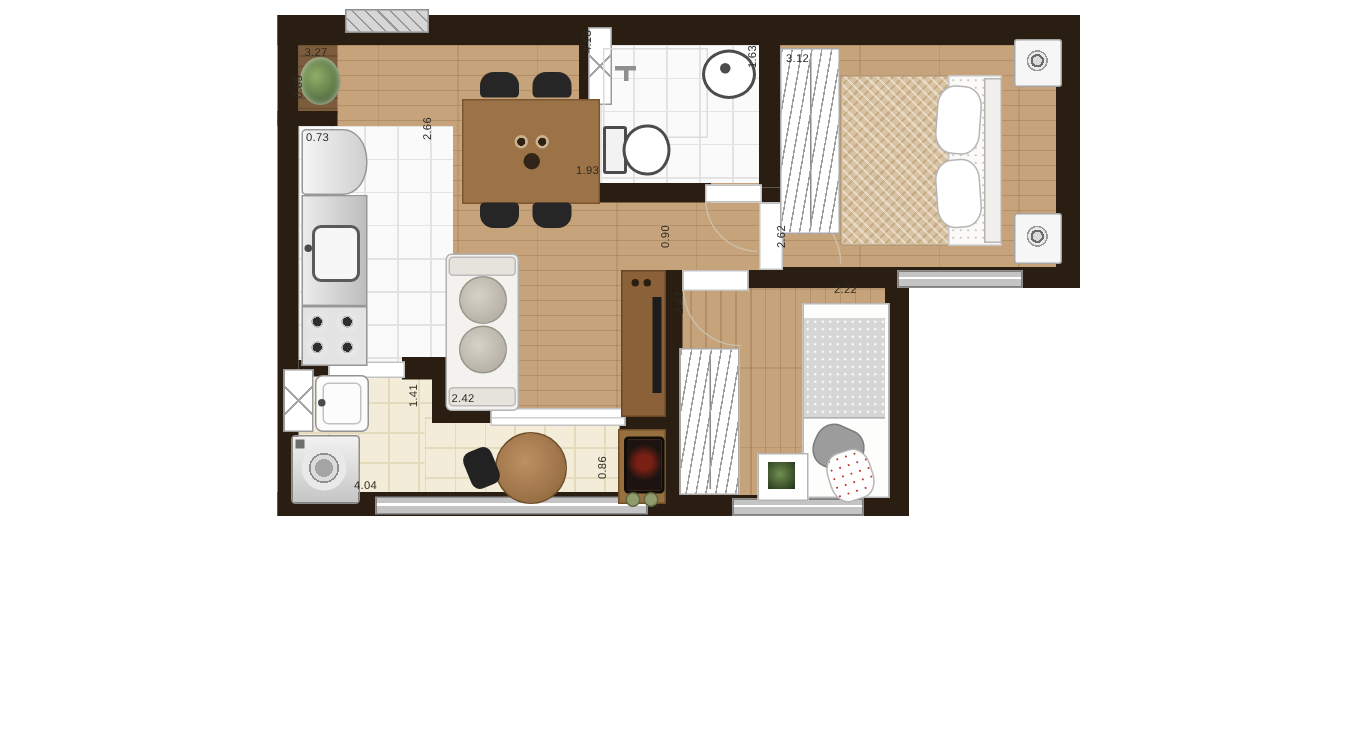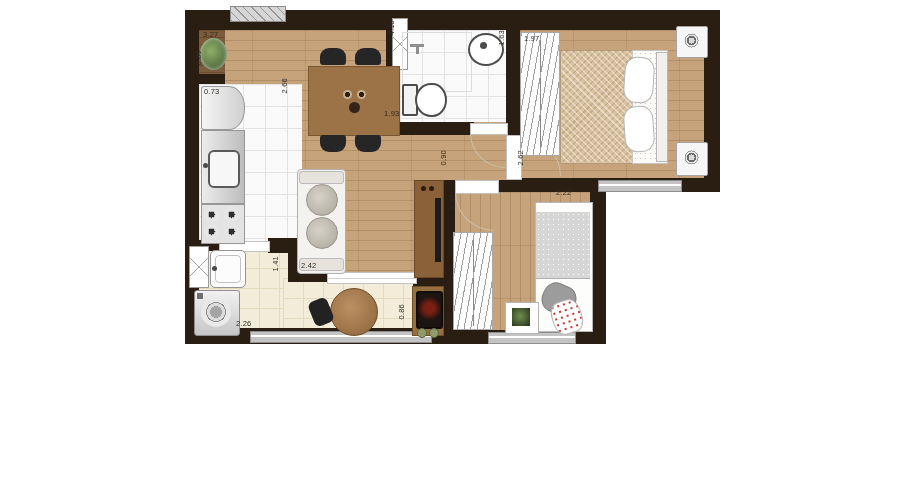--- a/index.html
+++ b/index.html
@@ -181,25 +181,25 @@
   <div class="abs furn" style="left:417px;top:328px;width:8px;height:8px;border-radius:50%;background:#8f9b6a;border:1px solid #5d6642"></div>
   <div class="abs furn" style="left:429px;top:328px;width:8px;height:8px;border-radius:50%;background:#8f9b6a;border:1px solid #5d6642"></div>
 
   <span class="dim" style="left:203px;top:31px">3.27</span>
   <span class="dim v" style="left:195px;top:50px">0.85</span>
   <span class="dim" style="left:204px;top:88px">0.73</span>
   <span class="dim v" style="left:281px;top:78px">2.66</span>
   <span class="dim v" style="left:388px;top:20px">4.18</span>
   <span class="dim" style="left:384px;top:110px">1.93</span>
   <span class="dim v" style="left:498px;top:30px">1.63</span>
-  <span class="dim" style="left:524px;top:35px">1.97</span>
+  <span class="dim" style="left:524px;top:35px">3.12</span>
   <span class="dim v" style="left:517px;top:150px">2.62</span>
   <span class="dim v" style="left:440px;top:150px">0.90</span>
   <span class="dim v" style="left:449px;top:194px">2.47</span>
   <span class="dim" style="left:556px;top:189px">2.22</span>
   <span class="dim" style="left:301px;top:262px">2.42</span>
   <span class="dim v" style="left:272px;top:256px">1.41</span>
-  <span class="dim" style="left:236px;top:320px">2.26</span>
+  <span class="dim" style="left:236px;top:320px">4.04</span>
   <span class="dim v" style="left:398px;top:304px">0.86</span>
 
 
 
 </div>
 
 </body></html>

